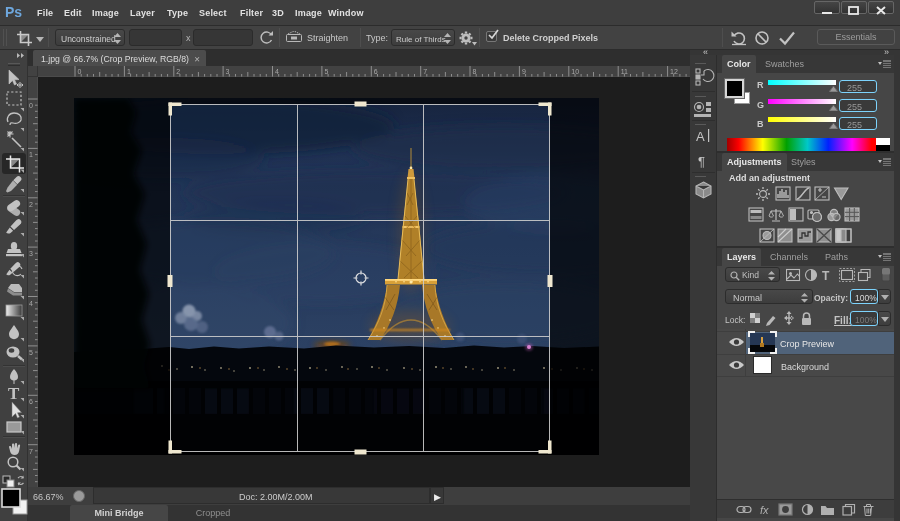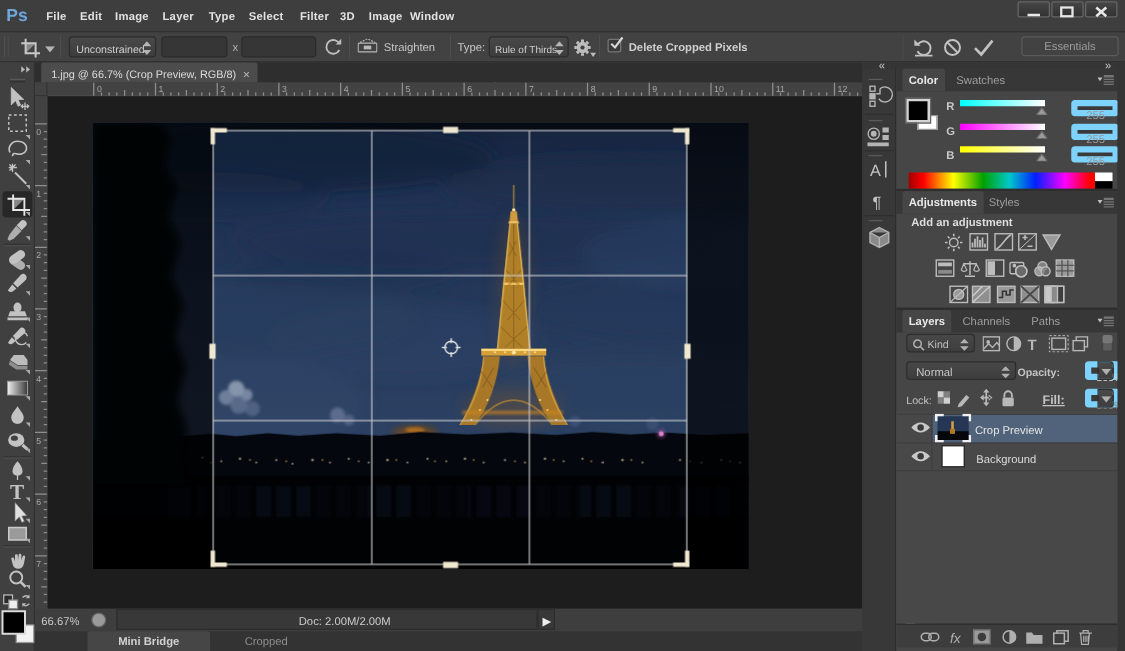--- a/index.html
+++ b/index.html
@@ -28,21 +28,21 @@
 #canvas{left:38px;top:77px;width:652px;height:410px;background:#1d1d1d;}
 #statusbar{left:28px;top:487px;width:662px;height:18px;background:#3e3e3e;color:#c6c6c6;font-size:9px;}
 #bottomtabs{left:28px;top:505px;width:662px;height:16px;background:#333333;}
 
 #rightcol{left:690px;top:50px;width:210px;height:471px;background:#353535;}
 #iconstrip{left:690px;top:55px;width:27px;height:466px;background:#383838;border-right:1px solid #2d2d2d;}
 #panels{left:717px;top:55px;width:177px;height:466px;background:#464646;}
 .ptabbar{position:absolute;left:717px;width:177px;height:18px;background:#373737;}
 .ptab{position:absolute;height:18px;font-size:9px;line-height:18px;padding:0 5px;color:#9f9f9f;white-space:nowrap;}
 .ptab.on{background:#464646;color:#e8e8e8;font-weight:bold;border-radius:2px 2px 0 0;}
-.well{position:absolute;background:#3a3a3a;border:5px solid #7dd3fc;border-radius:3px;margin-left:18px;}
+.well{position:absolute;background:#3a3a3a;border:1px solid #7dd3fc;border-radius:3px;}
 .ptext{position:absolute;color:#c9c9c9;font-size:9px;}
 </style>
 </head>
 <body>
 <div id="win">
 
   <div id="menubar" class="abs"></div>
   <div id="pslogo" class="abs">Ps</div>
   <div class="abs menu" style="left:37px;">File</div>
   <div class="abs menu" style="left:64px;">Edit</div>

